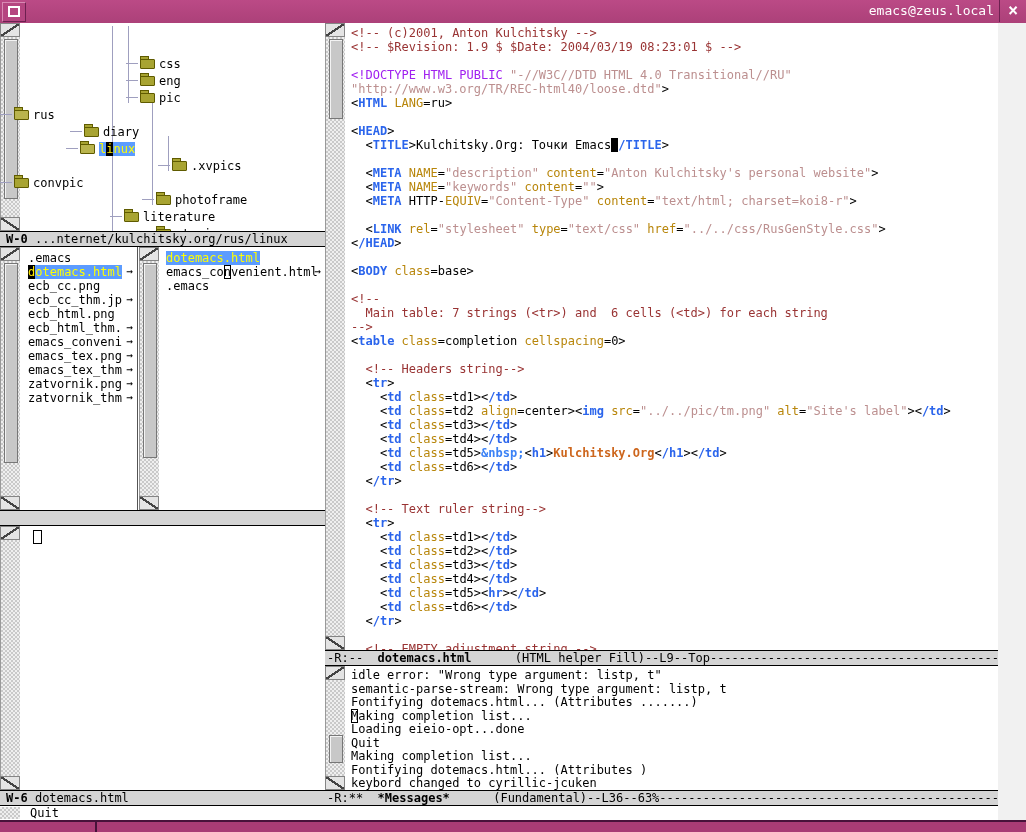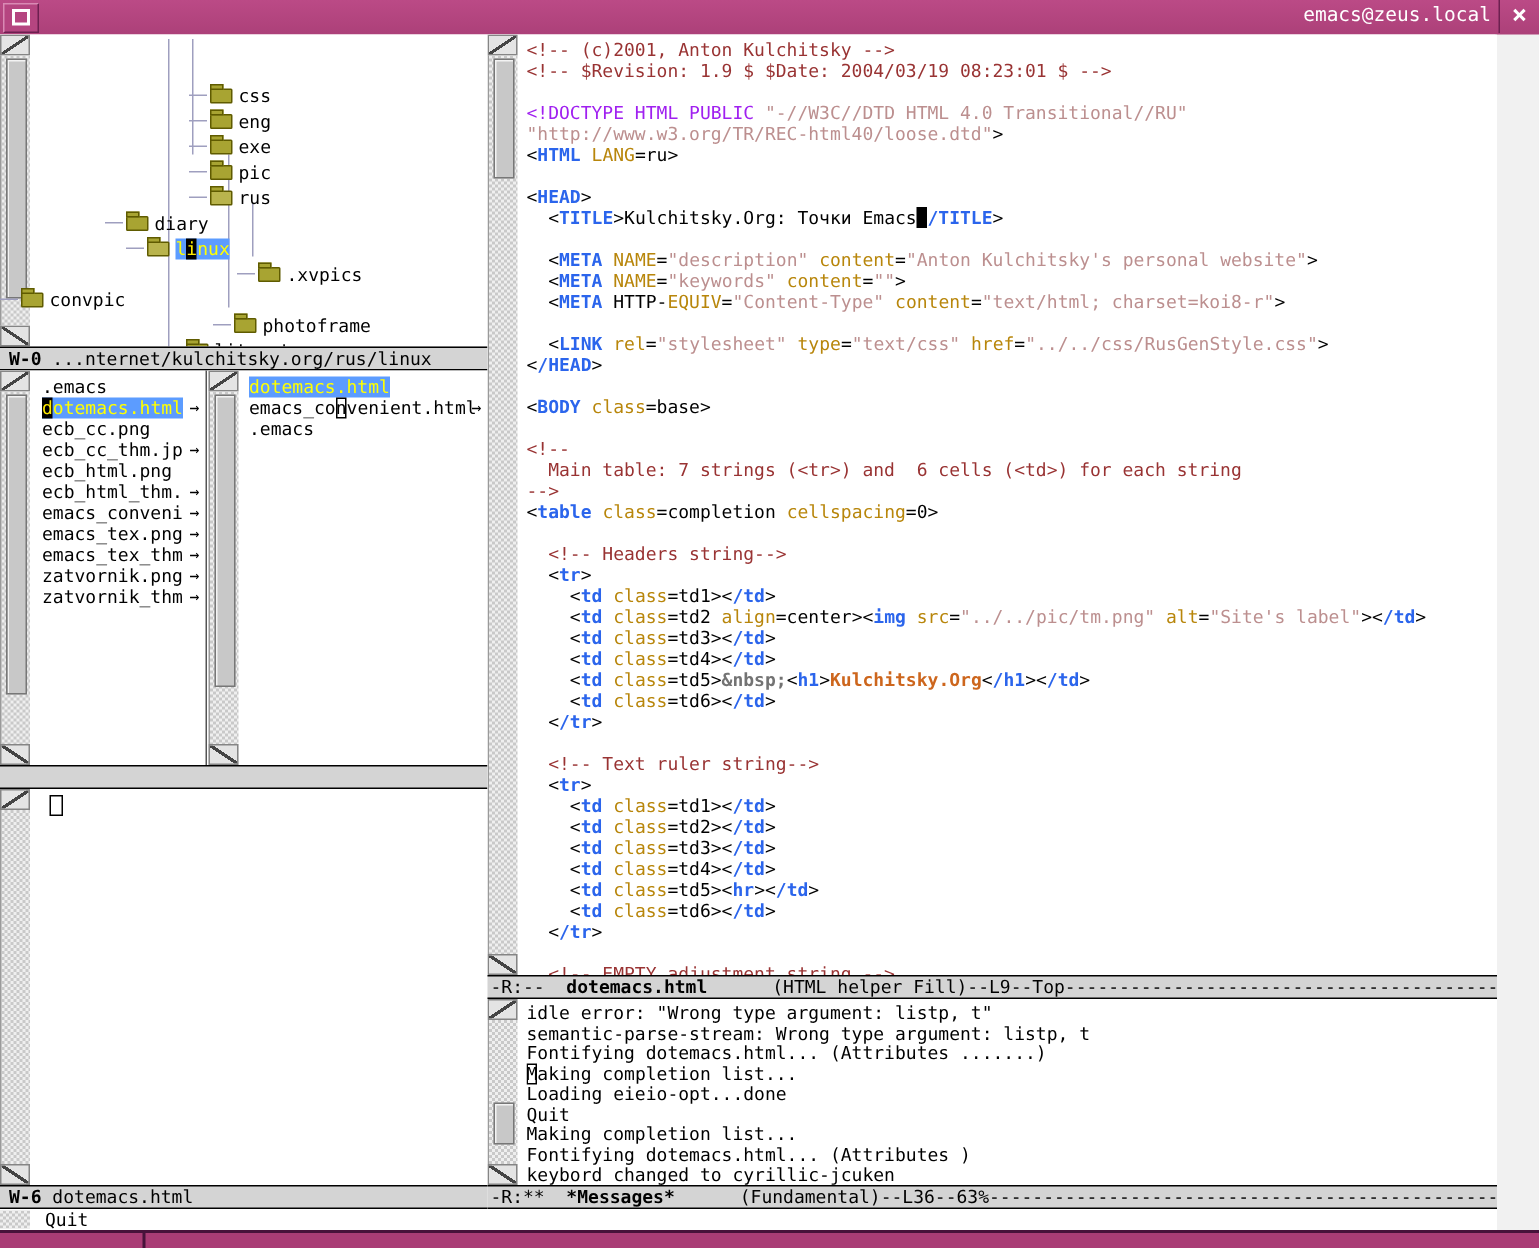--- a/index.html
+++ b/index.html
@@ -67,21 +67,21 @@
   
   .code-area{position:absolute;left:26px;top:3px;right:0;bottom:0;overflow:hidden;}
   .code-line{height:14px;line-height:14px;white-space:pre;}
   .msg-line{height:13.5px;line-height:13.5px;white-space:pre;}
   .s-cm{color:#993333;}
   .s-kw{color:#a020f0;}
   .s-tag{color:#2b65ec;font-weight:bold;}
   .s-att{color:#b8860b;}
   .s-str{color:#bc8f8f;}
   .s-txt{color:#000;}
-  .s-ent{color:#737373;font-weight:bold;}
+  .s-ent{color:#3b82f6;font-weight:bold;}
   .s-h1{color:#cd661d;font-weight:bold;}
   .s-cur{background:#000;color:#000;}
   .s-hcur{outline:1px solid #000;outline-offset:-1px;}
   .hollow-box{position:absolute;left:33px;top:4px;width:7px;height:12px;border:1px solid #000;}
   .gripper{position:absolute;left:0;top:1px;width:20px;height:12px;}
   #minibuf-text{position:absolute;left:30px;top:0;line-height:14px;white-space:pre;}
 </style>
 </head>
 <body>
 
@@ -105,25 +105,24 @@
           </div>
         <div class="sb-arrow down"></div>
       </div>
       <div class="tree-guide" style="left:112px;top:3px;height:213px;"></div>
       <div class="tree-guide" style="left:128px;top:3px;height:77px;"></div>
       <div class="tree-guide" style="left:152px;top:80px;height:102px;"></div>
       <div class="tree-guide" style="left:168px;top:113px;height:35px;"></div>
       <div class="tree-rows" id="tree-rows">
           <div class="tree-row" style="padding-left: 126px;"><span class="connector"></span><span class="folder"></span><span>css</span></div>
           <div class="tree-row" style="padding-left: 126px;"><span class="connector"></span><span class="folder"></span><span>eng</span></div>
-          <div class="tree-row" style="padding-left: 126px;"><span class="connector"></span><span class="folder"></span><span>exe</span></div>
           <div class="tree-row" style="padding-left: 126px;"><span class="connector"></span><span class="folder"></span><span>pic</span></div>
-          <div class="tree-row" style="padding-left: 126px;"><span class="connector"></span><span class="folder open"></span><span>rus</span></div>
+          <div class="tree-row" style=""><span class="connector"></span><span class="folder open"></span><span>rus</span></div>
           <div class="tree-row" style="padding-left: 70px;"><span class="connector"></span><span class="folder"></span><span>diary</span></div>
-          <div class="tree-row" style="padding-left: 84px;"><span class="connector"></span><span class="folder open"></span><span class="sel"><span>l</span><span class="cur">i</span><span>nux</span></span></div>
+          <div class="tree-row" style="padding-left: 66px;"><span class="connector"></span><span class="folder open"></span><span class="sel"><span>l</span><span class="cur">i</span><span>nux</span></span></div>
           <div class="tree-row" style="padding-left: 158px;"><span class="connector"></span><span class="folder"></span><span>.xvpics</span></div>
           <div class="tree-row" style=""><span class="connector"></span><span class="folder"></span><span>convpic</span></div>
           <div class="tree-row" style="padding-left: 142px;"><span class="connector"></span><span class="folder"></span><span>photoframe</span></div>
           <div class="tree-row" style="padding-left: 110px;"><span class="connector"></span><span class="folder"></span><span>literature</span></div>
           <div class="tree-row" style="padding-left: 142px;"><span class="connector"></span><span class="folder"></span><span>stories</span></div>
           <div class="tree-row" style="padding-left: 110px;"><span></span></div>
         </div>
     </div>
     <div class="modeline" id="ml-w0"><span class="s-b">W-0</span><span class="s-t"> ...nternet/kulchitsky.org/rus/linux</span></div>
 

